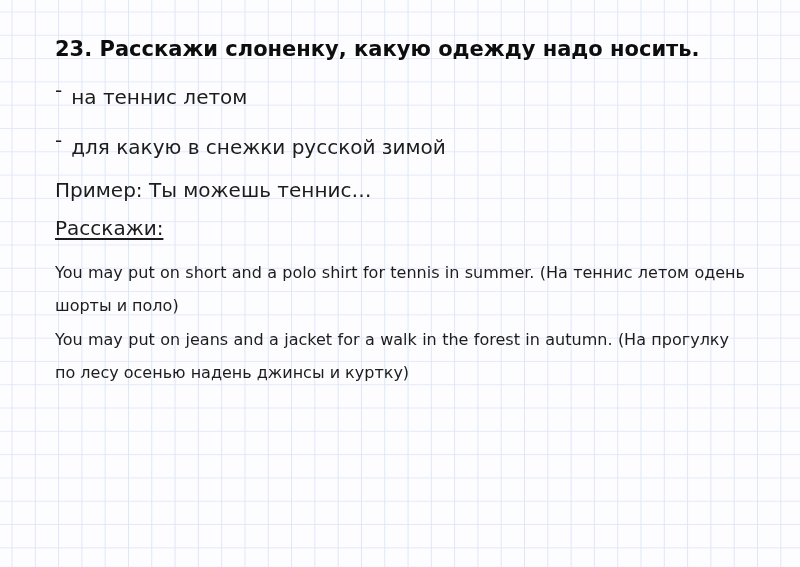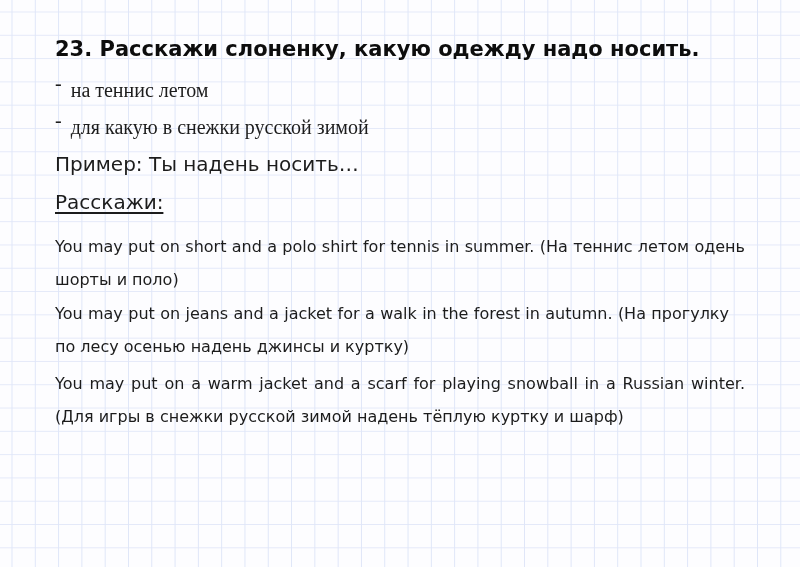--- a/index.html
+++ b/index.html
@@ -39,23 +39,22 @@
     font-size: 21px;
     line-height: 30px;
     font-weight: bold;
     color: #0d0d0d;
     margin: 0 0 10px 0;
     white-space: nowrap;
   }
 
   .list-item {
     font-size: 20px;
-    line-height: 33px;
+    line-height: 46px;
     margin: 0 0 4px 0;
-    font-family: Liberation Serif, serif;
   }
 
   .dash {
     display: inline-block;
     transform: translateY(-7px);
     margin-right: 9px;
     font-weight: 500;
   }
 
   .example-line {
@@ -97,26 +96,25 @@
 
     <p class="list-item">
       <span class="dash">-</span><span>на теннис летом</span>
     </p>
 
 
     <p class="list-item">
       <span class="dash">-</span><span>для какую в снежки русской зимой</span>
     </p>
 
-    <p class="example-line">Пример: Ты надень носить…</p>
+    <p class="example-line">Пример: Ты можешь теннис…</p>
 
     <p class="solution-line">
       <span>Расскажи:</span>
     </p>
 
     <p class="para p1">You may put on short and a polo shirt for tennis in summer. (На теннис летом одень шорты и поло)</p>
 
     <p class="para p2">You may put on jeans and a jacket for a walk in the forest in autumn. (На прогулку по лесу осенью надень джинсы и куртку)</p>
 
-    <p class="para p3">You may put on a warm jacket and a scarf for playing snowball in a Russian winter. (Для игры в снежки русской зимой надень тёплую куртку и шарф)</p>
 
   </div>
 </div>
 
 </body></html>

